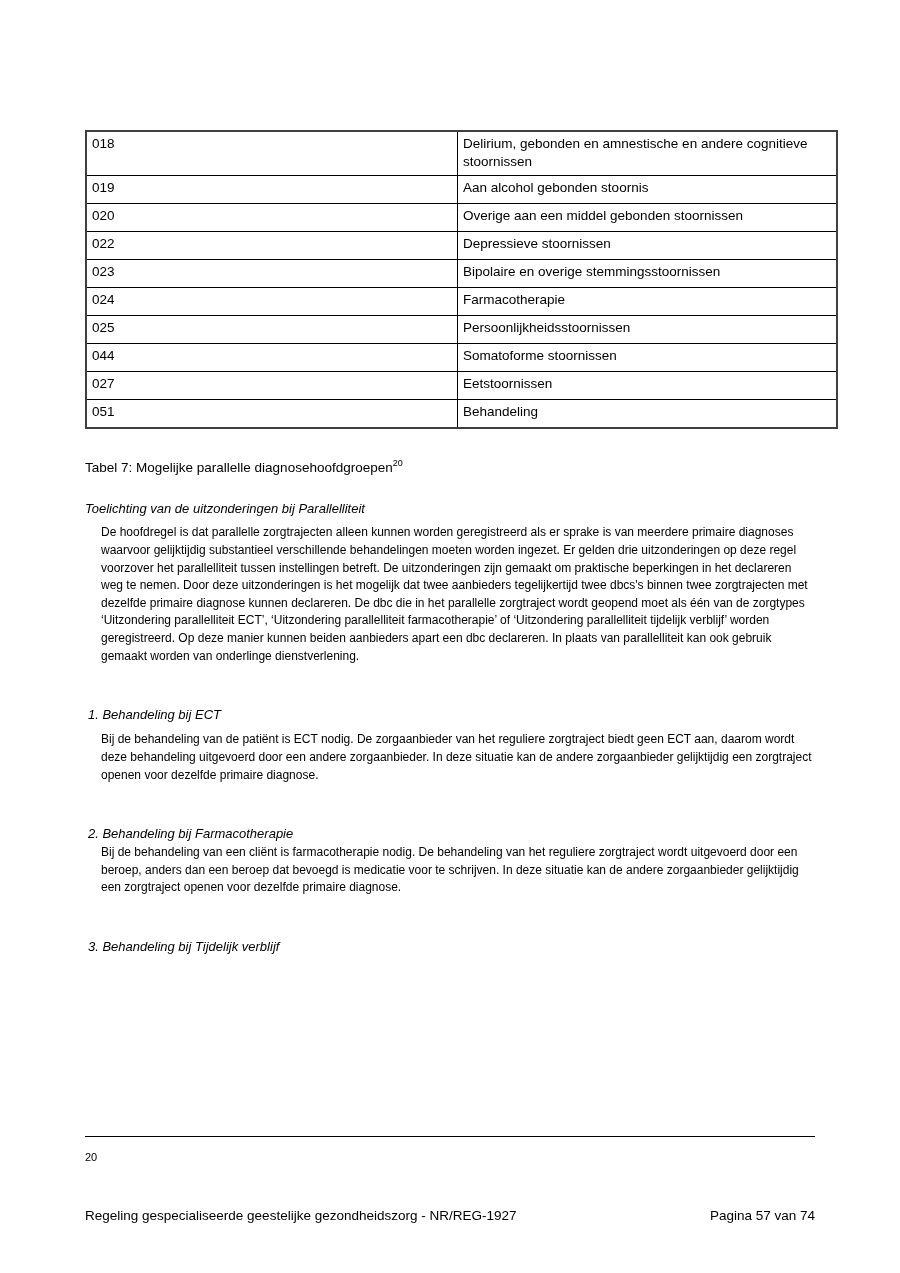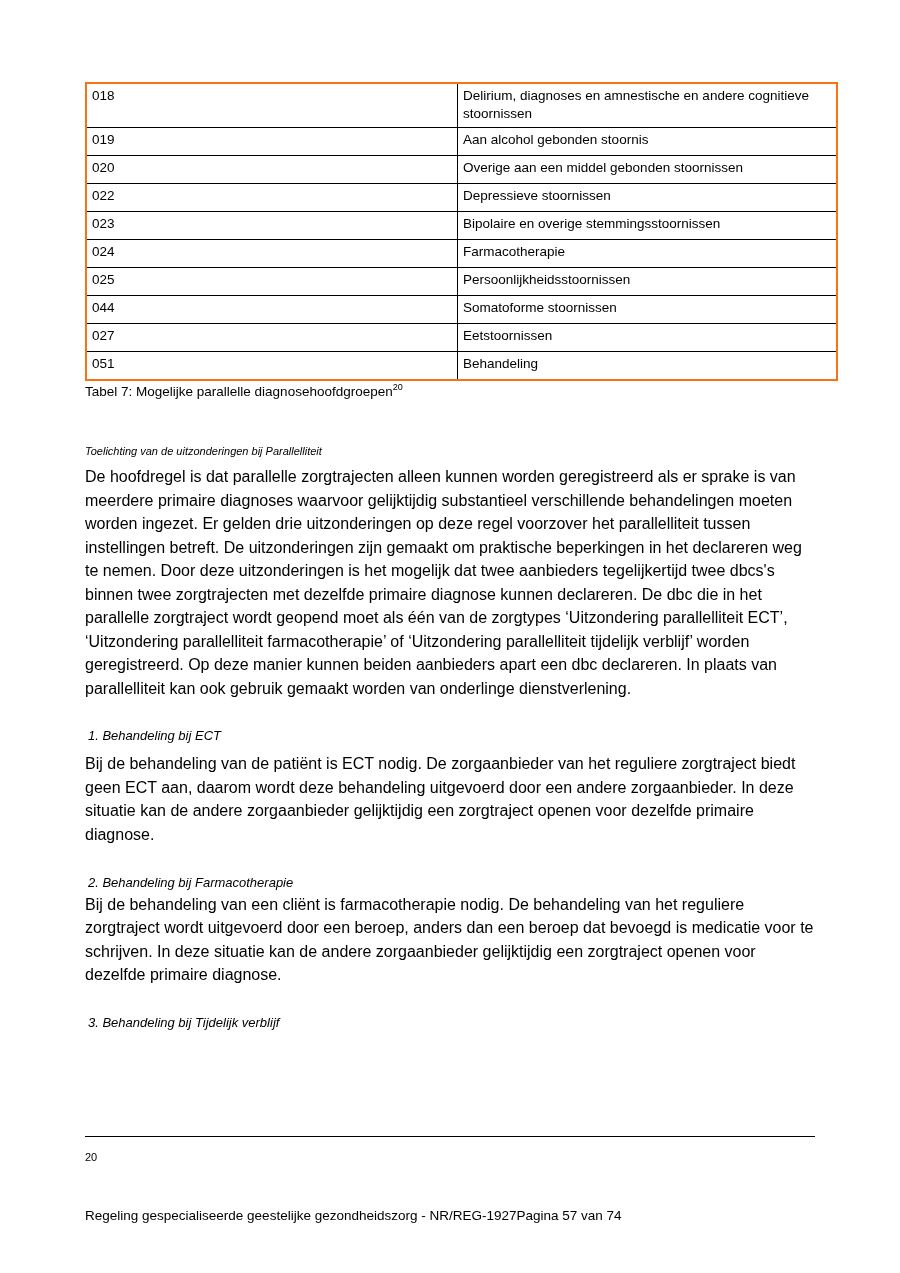--- a/index.html
+++ b/index.html
@@ -27,67 +27,69 @@
     left: 85px;
     top: 82px;
     width: 730px;
   }
 
   
   table.codes {
     border-collapse: collapse;
     width: 730px;
     table-layout: fixed;
-    border: 2px solid #f97316;
+    border: 2px solid #404040;
+    margin-top: 48px;
   }
   table.codes td {
     border: 1px solid #000;
     padding: 3px 5px 4px 5px;
     font-size: 13.5px;
     line-height: 1.33;
     vertical-align: top;
     height: 20px;
   }
   table.codes td.code {
     width: 360px;
   }
   table.codes td.desc {
     width: 368px;
   }
 
   
   .caption {
+    margin-top: 28px;
     font-size: 13.5px;
     line-height: 1.4;
   }
   .caption sup {
     font-size: 9px;
     vertical-align: super;
   }
 
   
   .sec-head {
     font-style: italic;
-    font-size: 11px;
-    margin-top: 44px;
+    font-size: 13px;
+    margin-top: 24px;
     margin-bottom: 8px;
   }
   p.body {
-    font-size: 16px;
+    font-size: 12px;
     line-height: 1.47;
-    margin: 0 0 0 0;
+    margin: 0 0 0 16px;
     text-align: left;
   }
   .block {
     margin-bottom: 0;
   }
   .sub-head {
     font-style: italic;
     font-size: 13px;
-    margin-top: 28px;
+    margin-top: 42px;
     margin-bottom: 9px;
     padding-left: 3px;
   }
   .sub-head.tight {
     margin-bottom: 3px;
   }
 
   
   .footnote-rule {
     position: absolute;
@@ -111,35 +113,36 @@
     flex: none;
   }
 
   
   .footer {
     position: absolute;
     left: 85px;
     top: 1208px;
     width: 730px;
     display: flex;
+    justify-content: space-between;
     font-size: 13.5px;
   }
 </style>
 </head>
 <body>
 
 <div class="page">
 
   <div class="content">
 
     <table class="codes">
       <tbody>
         <tr>
           <td class="code">018</td>
-          <td class="desc">Delirium, diagnoses en amnestische en andere cognitieve stoornissen</td>
+          <td class="desc">Delirium, gebonden en amnestische en andere cognitieve stoornissen</td>
         </tr>
         <tr>
           <td class="code">019</td>
           <td class="desc">Aan alcohol gebonden stoornis</td>
         </tr>
         <tr>
           <td class="code">020</td>
           <td class="desc">Overige aan een middel gebonden stoornissen</td>
         </tr>
         <tr>

